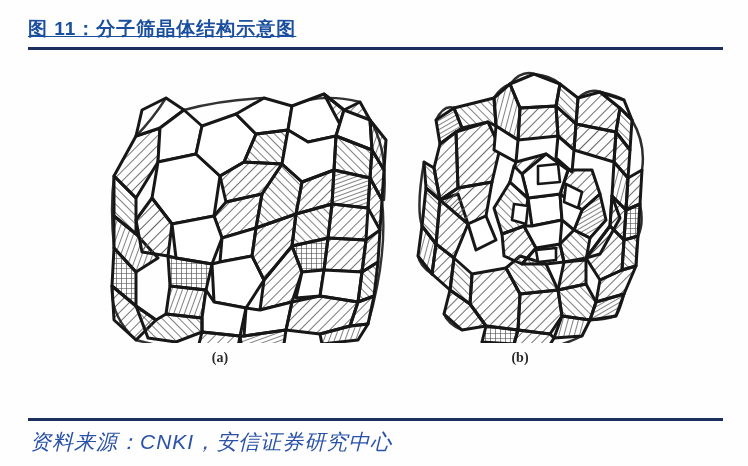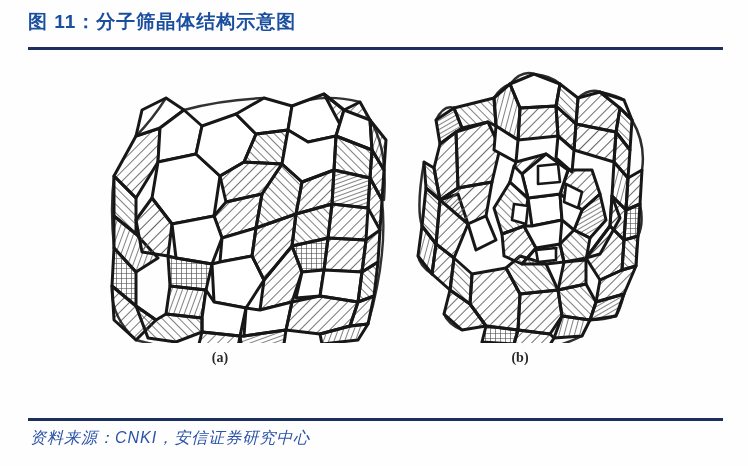--- a/index.html
+++ b/index.html
@@ -13,27 +13,28 @@
     position: relative;
     overflow: hidden;
     font-family: "Liberation Sans", "DejaVu Sans", sans-serif;
     background: #fefefe;
   }
 
   
   #figure-title {
     position: absolute;
     left: 28px;
-    top: 9px;
+    top: 16px;
     font-size: 19px;
     font-weight: bold;
     color: #1a4e9e;
     letter-spacing: 1px;
     white-space: nowrap;
     line-height: 26px;
+    text-decoration: underline;
   }
 
   #title-rule {
     position: absolute;
     left: 28px;
     top: 47px;
     width: 695px;
     height: 3px;
     background: #1d2f5e;
   }
@@ -75,21 +76,21 @@
     top: 418px;
     width: 695px;
     height: 3px;
     background: #1d2f5e;
   }
 
   #source-note {
     position: absolute;
     left: 30px;
     top: 428px;
-    font-size: 16px;
+    font-size: 21px;
     font-style: italic;
     color: #2a52a8;
     letter-spacing: 1px;
     white-space: nowrap;
     text-align: right;
   }
 </style>
 </head>
 <body>
 

